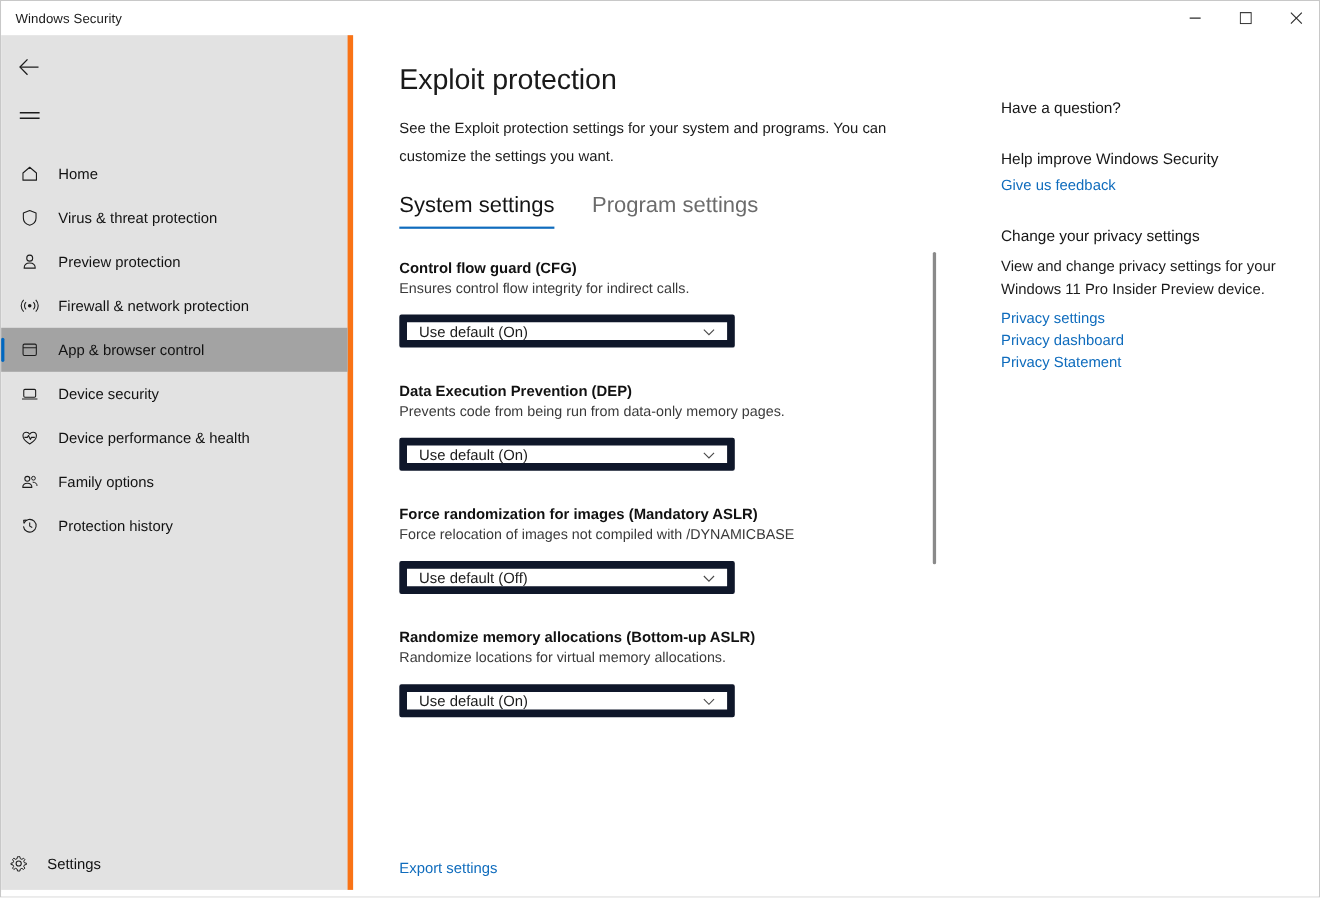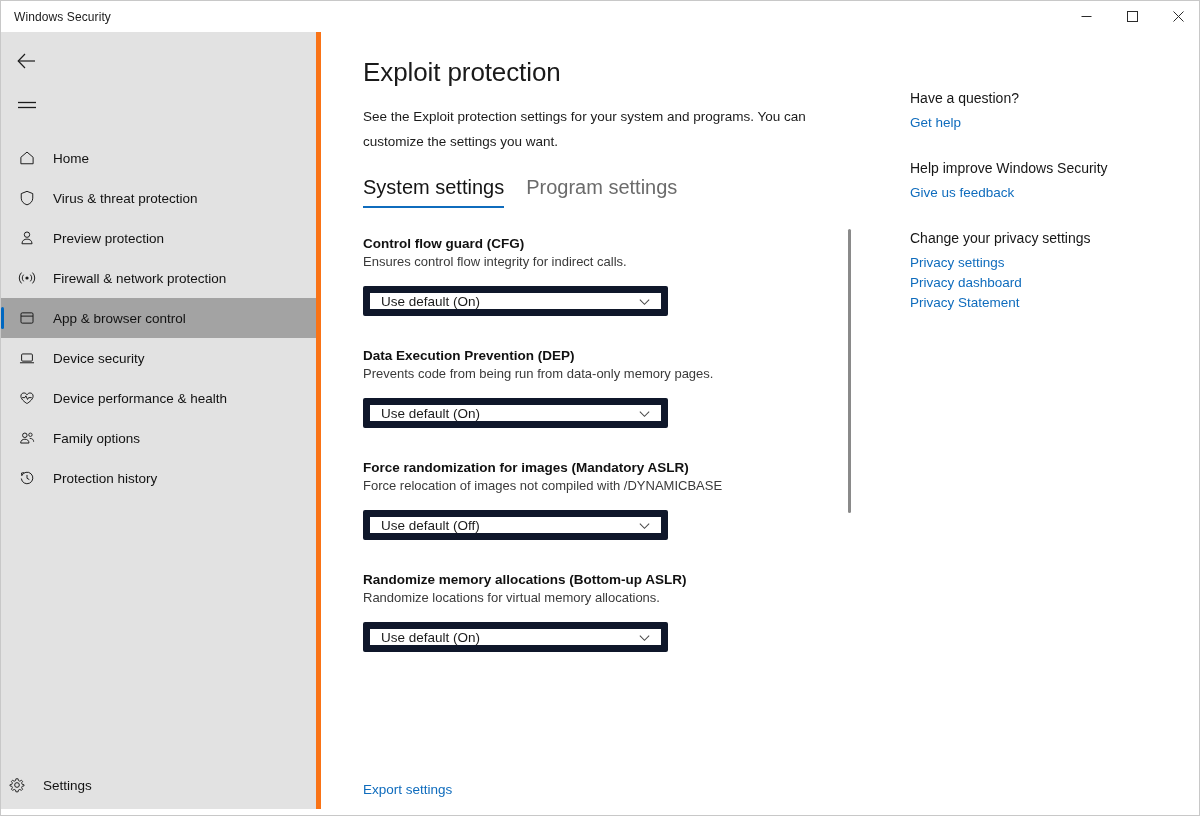--- a/index.html
+++ b/index.html
@@ -137,21 +137,21 @@
     font-size: 13.5px;
     line-height: 25px;
     color: #1b1b1b;
   }
 
   .tabs {
     position: absolute;
     left: 41px; top: 144px;
     display: flex;
     align-items: flex-start;
-    gap: 22px;
+    gap: 34px;
   }
   .tab {
     position: relative;
     font-size: 20px;
     color: #6b6b6b;
     padding-bottom: 9px;
   }
   .tab.active { color: #141414; }
   .tab.active::after {
     content: "";
@@ -490,30 +490,30 @@
     </div>
 
     <div class="scrollbar-track">
       <div class="scrollbar-thumb"></div>
     </div>
 
     <div class="rightpanel">
 
       <div class="rp-block">
         <div class="rp-heading">Have a question?</div>
-        <a class="rp-link">Get help</a>
       </div>
 
       <div class="rp-block">
         <div class="rp-heading">Help improve Windows Security</div>
         <a class="rp-link">Give us feedback</a>
       </div>
 
       <div class="rp-block">
         <div class="rp-heading">Change your privacy settings</div>
+        <div class="rp-text">View and change privacy settings for your Windows 11 Pro Insider Preview device.</div>
         <a class="rp-link">Privacy settings</a>
         <a class="rp-link">Privacy dashboard</a>
         <a class="rp-link">Privacy Statement</a>
       </div>
 
     </div>
 
     <div class="export-bar">
       <a class="export-link">Export settings</a>
     </div>

